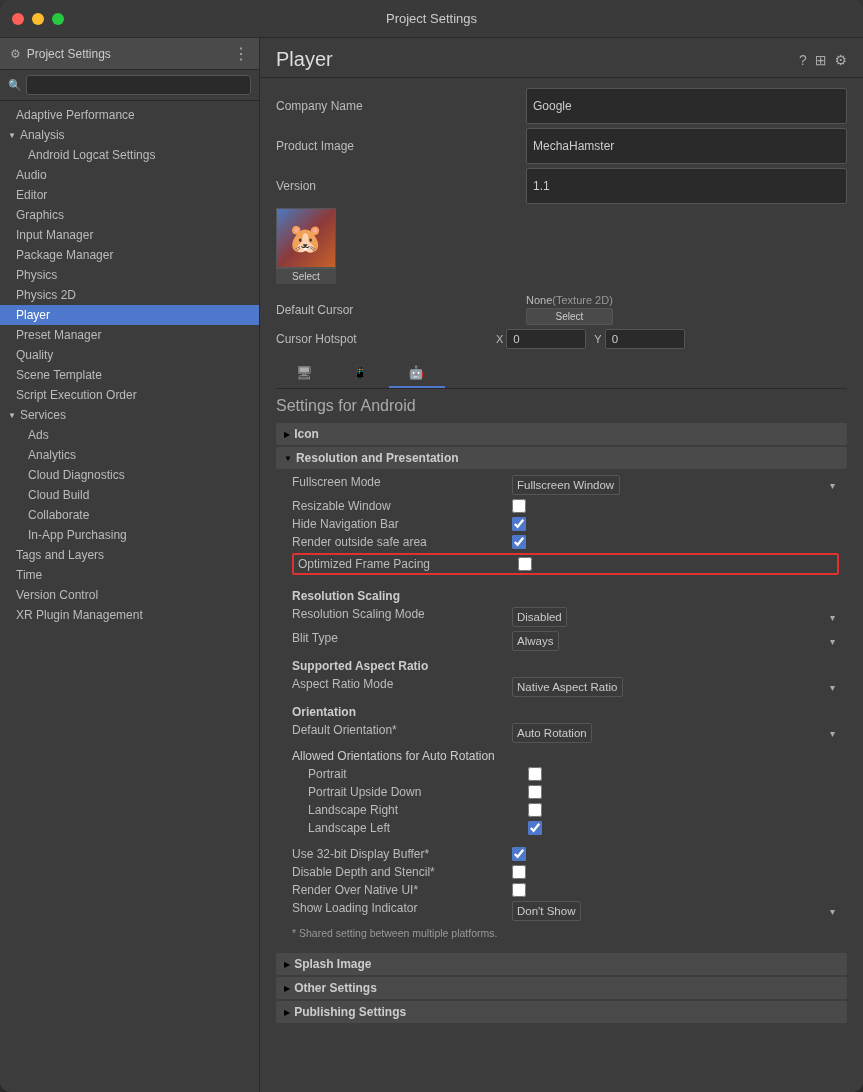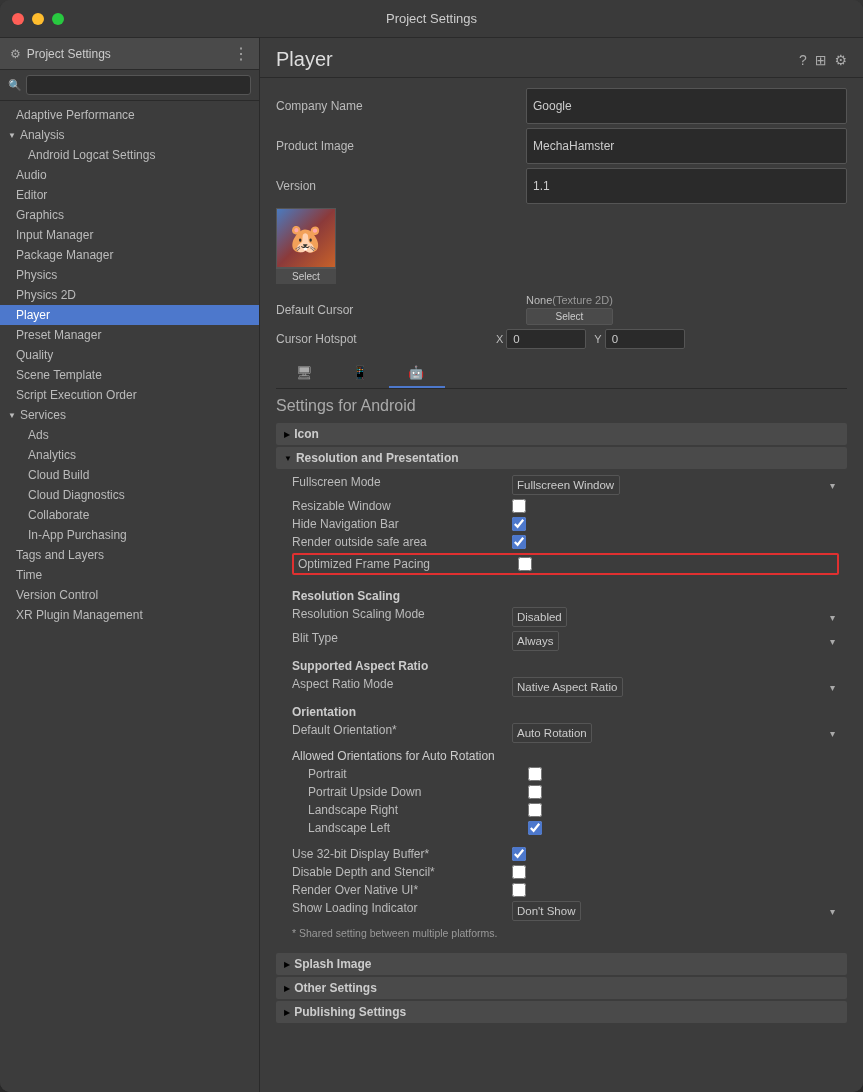--- a/index.html
+++ b/index.html
@@ -486,24 +486,24 @@
           <span class="triangle">▼</span>
           <span>Services</span>
         </div>
         <div class="nav-item indent1">
           <span>Ads</span>
         </div>
         <div class="nav-item indent1">
           <span>Analytics</span>
         </div>
         <div class="nav-item indent1">
+          <span>Cloud Diagnostics</span>
+        </div>
+        <div class="nav-item indent1">
           <span>Cloud Build</span>
-        </div>
-        <div class="nav-item indent1">
-          <span>Cloud Diagnostics</span>
         </div>
         <div class="nav-item indent1">
           <span>Collaborate</span>
         </div>
         <div class="nav-item indent1">
           <span>In-App Purchasing</span>
         </div>
         <div class="nav-item">
           <span>Tags and Layers</span>
         </div>

